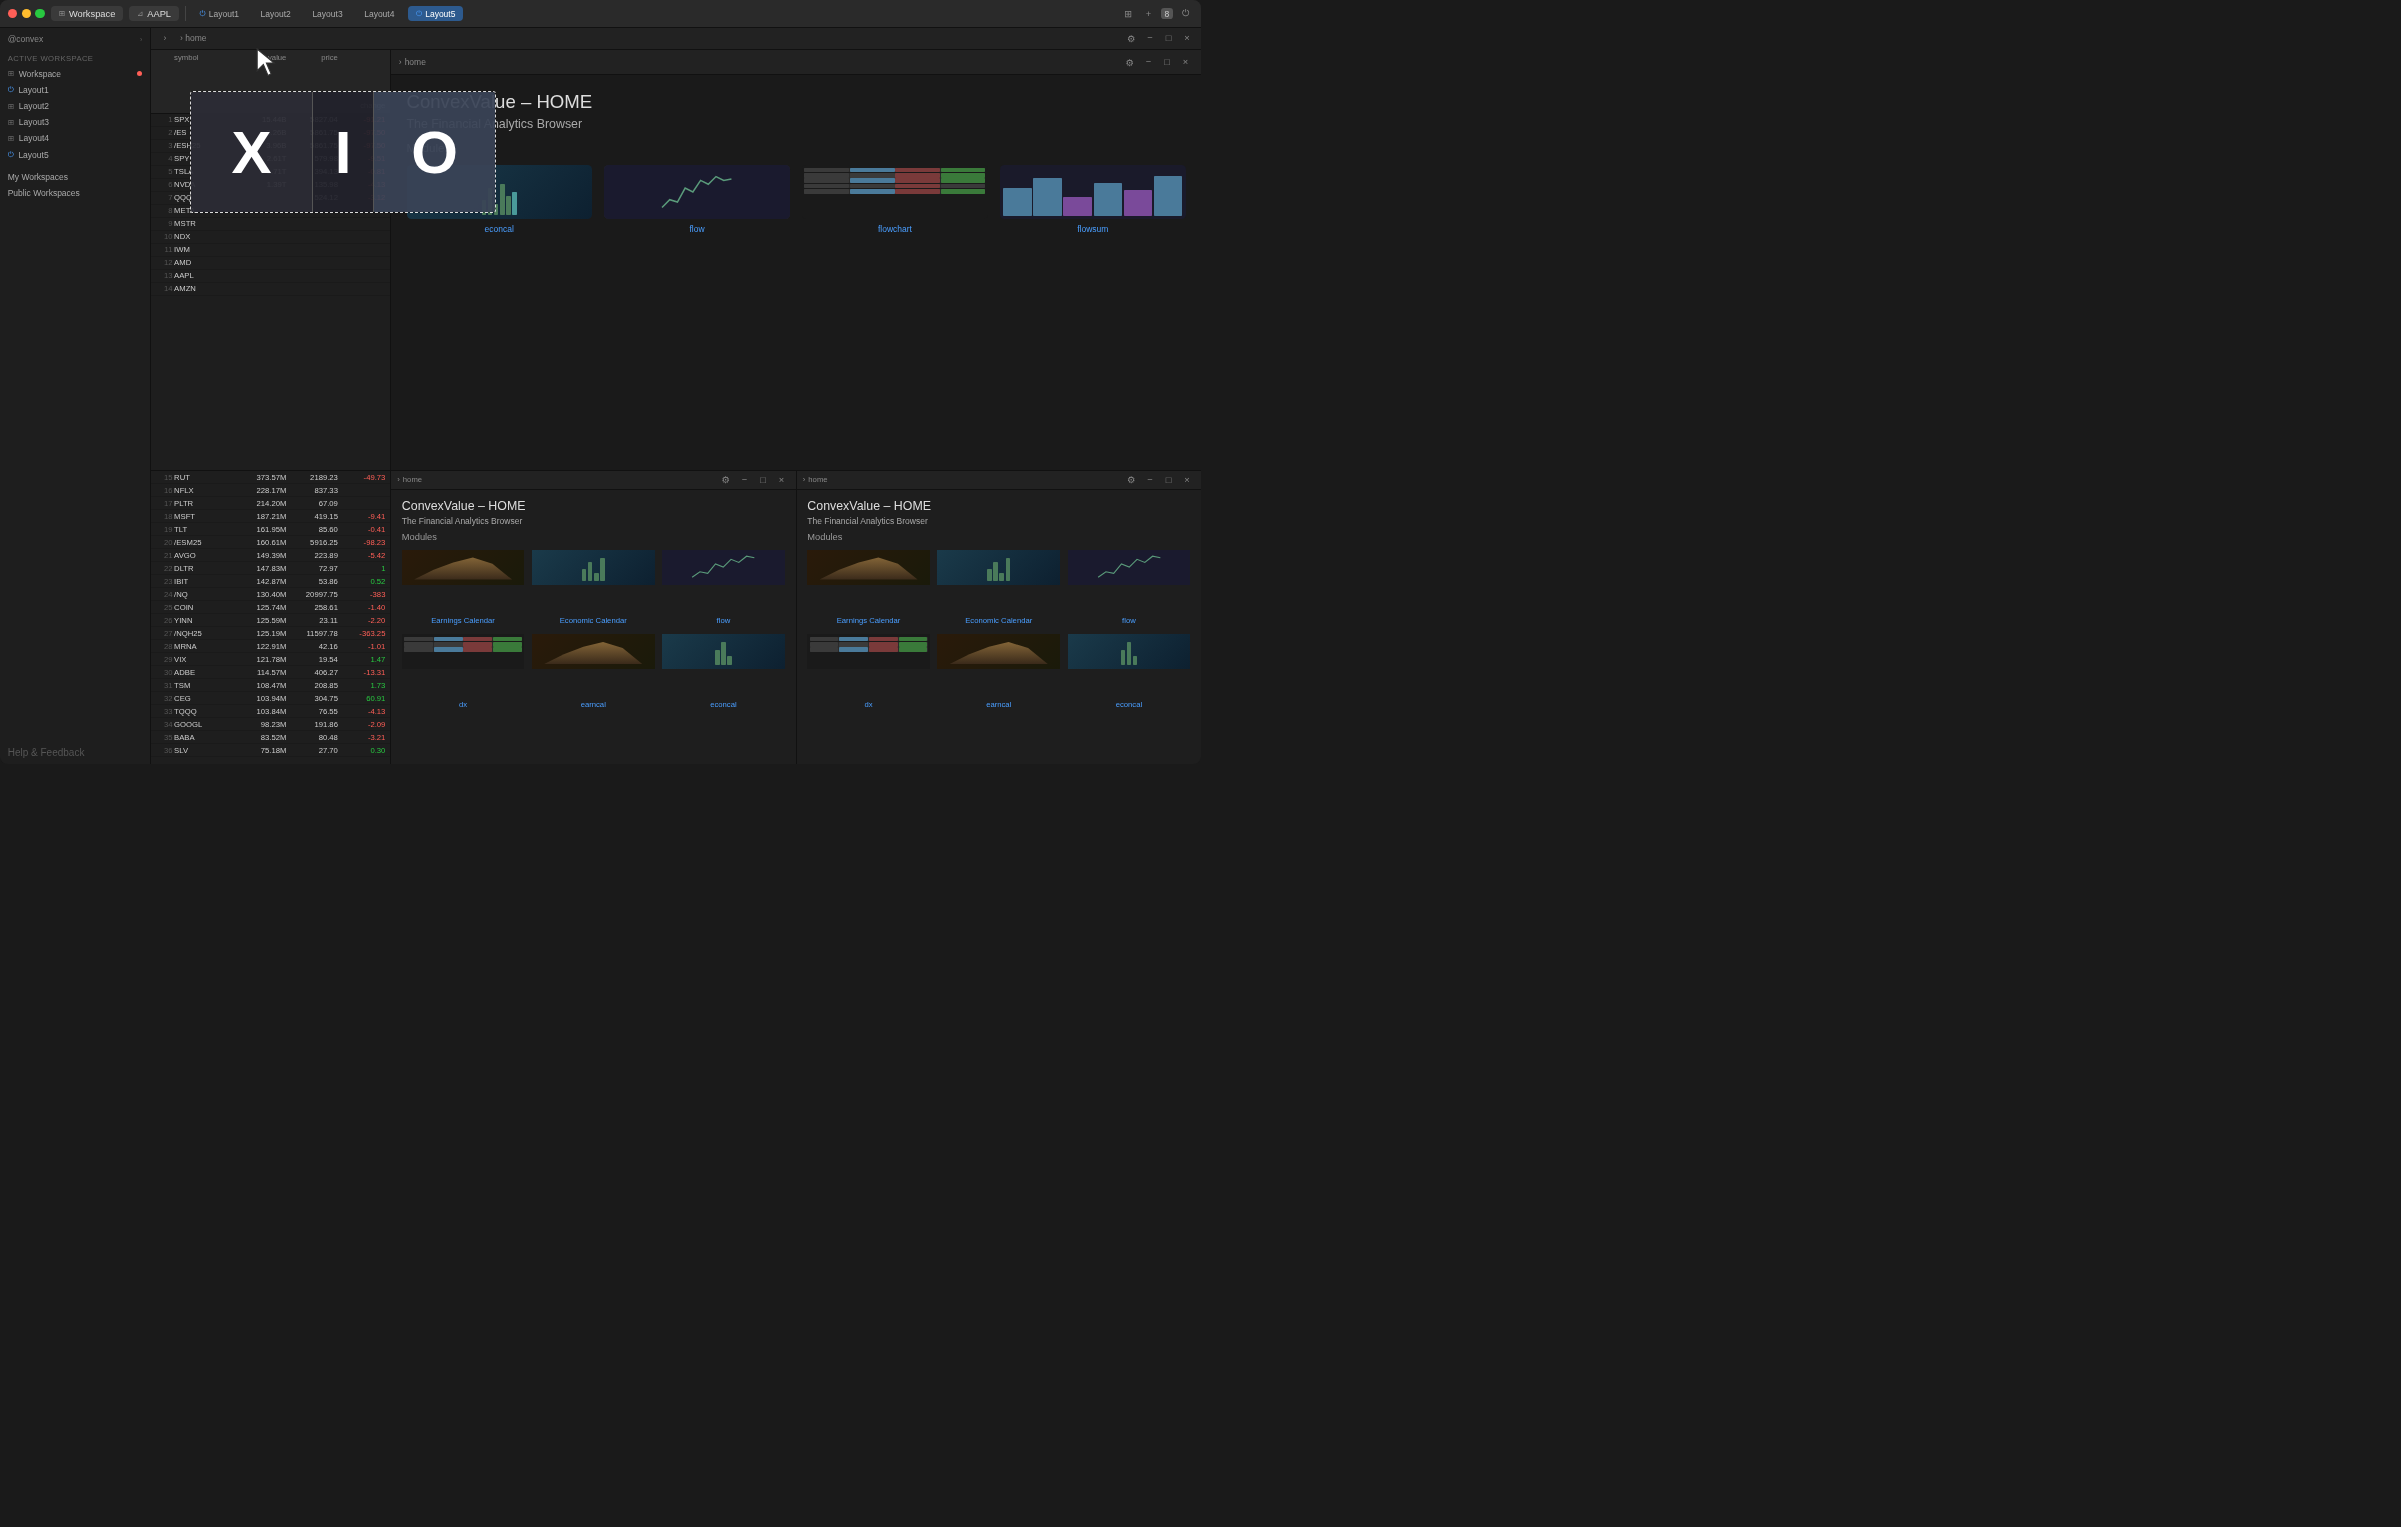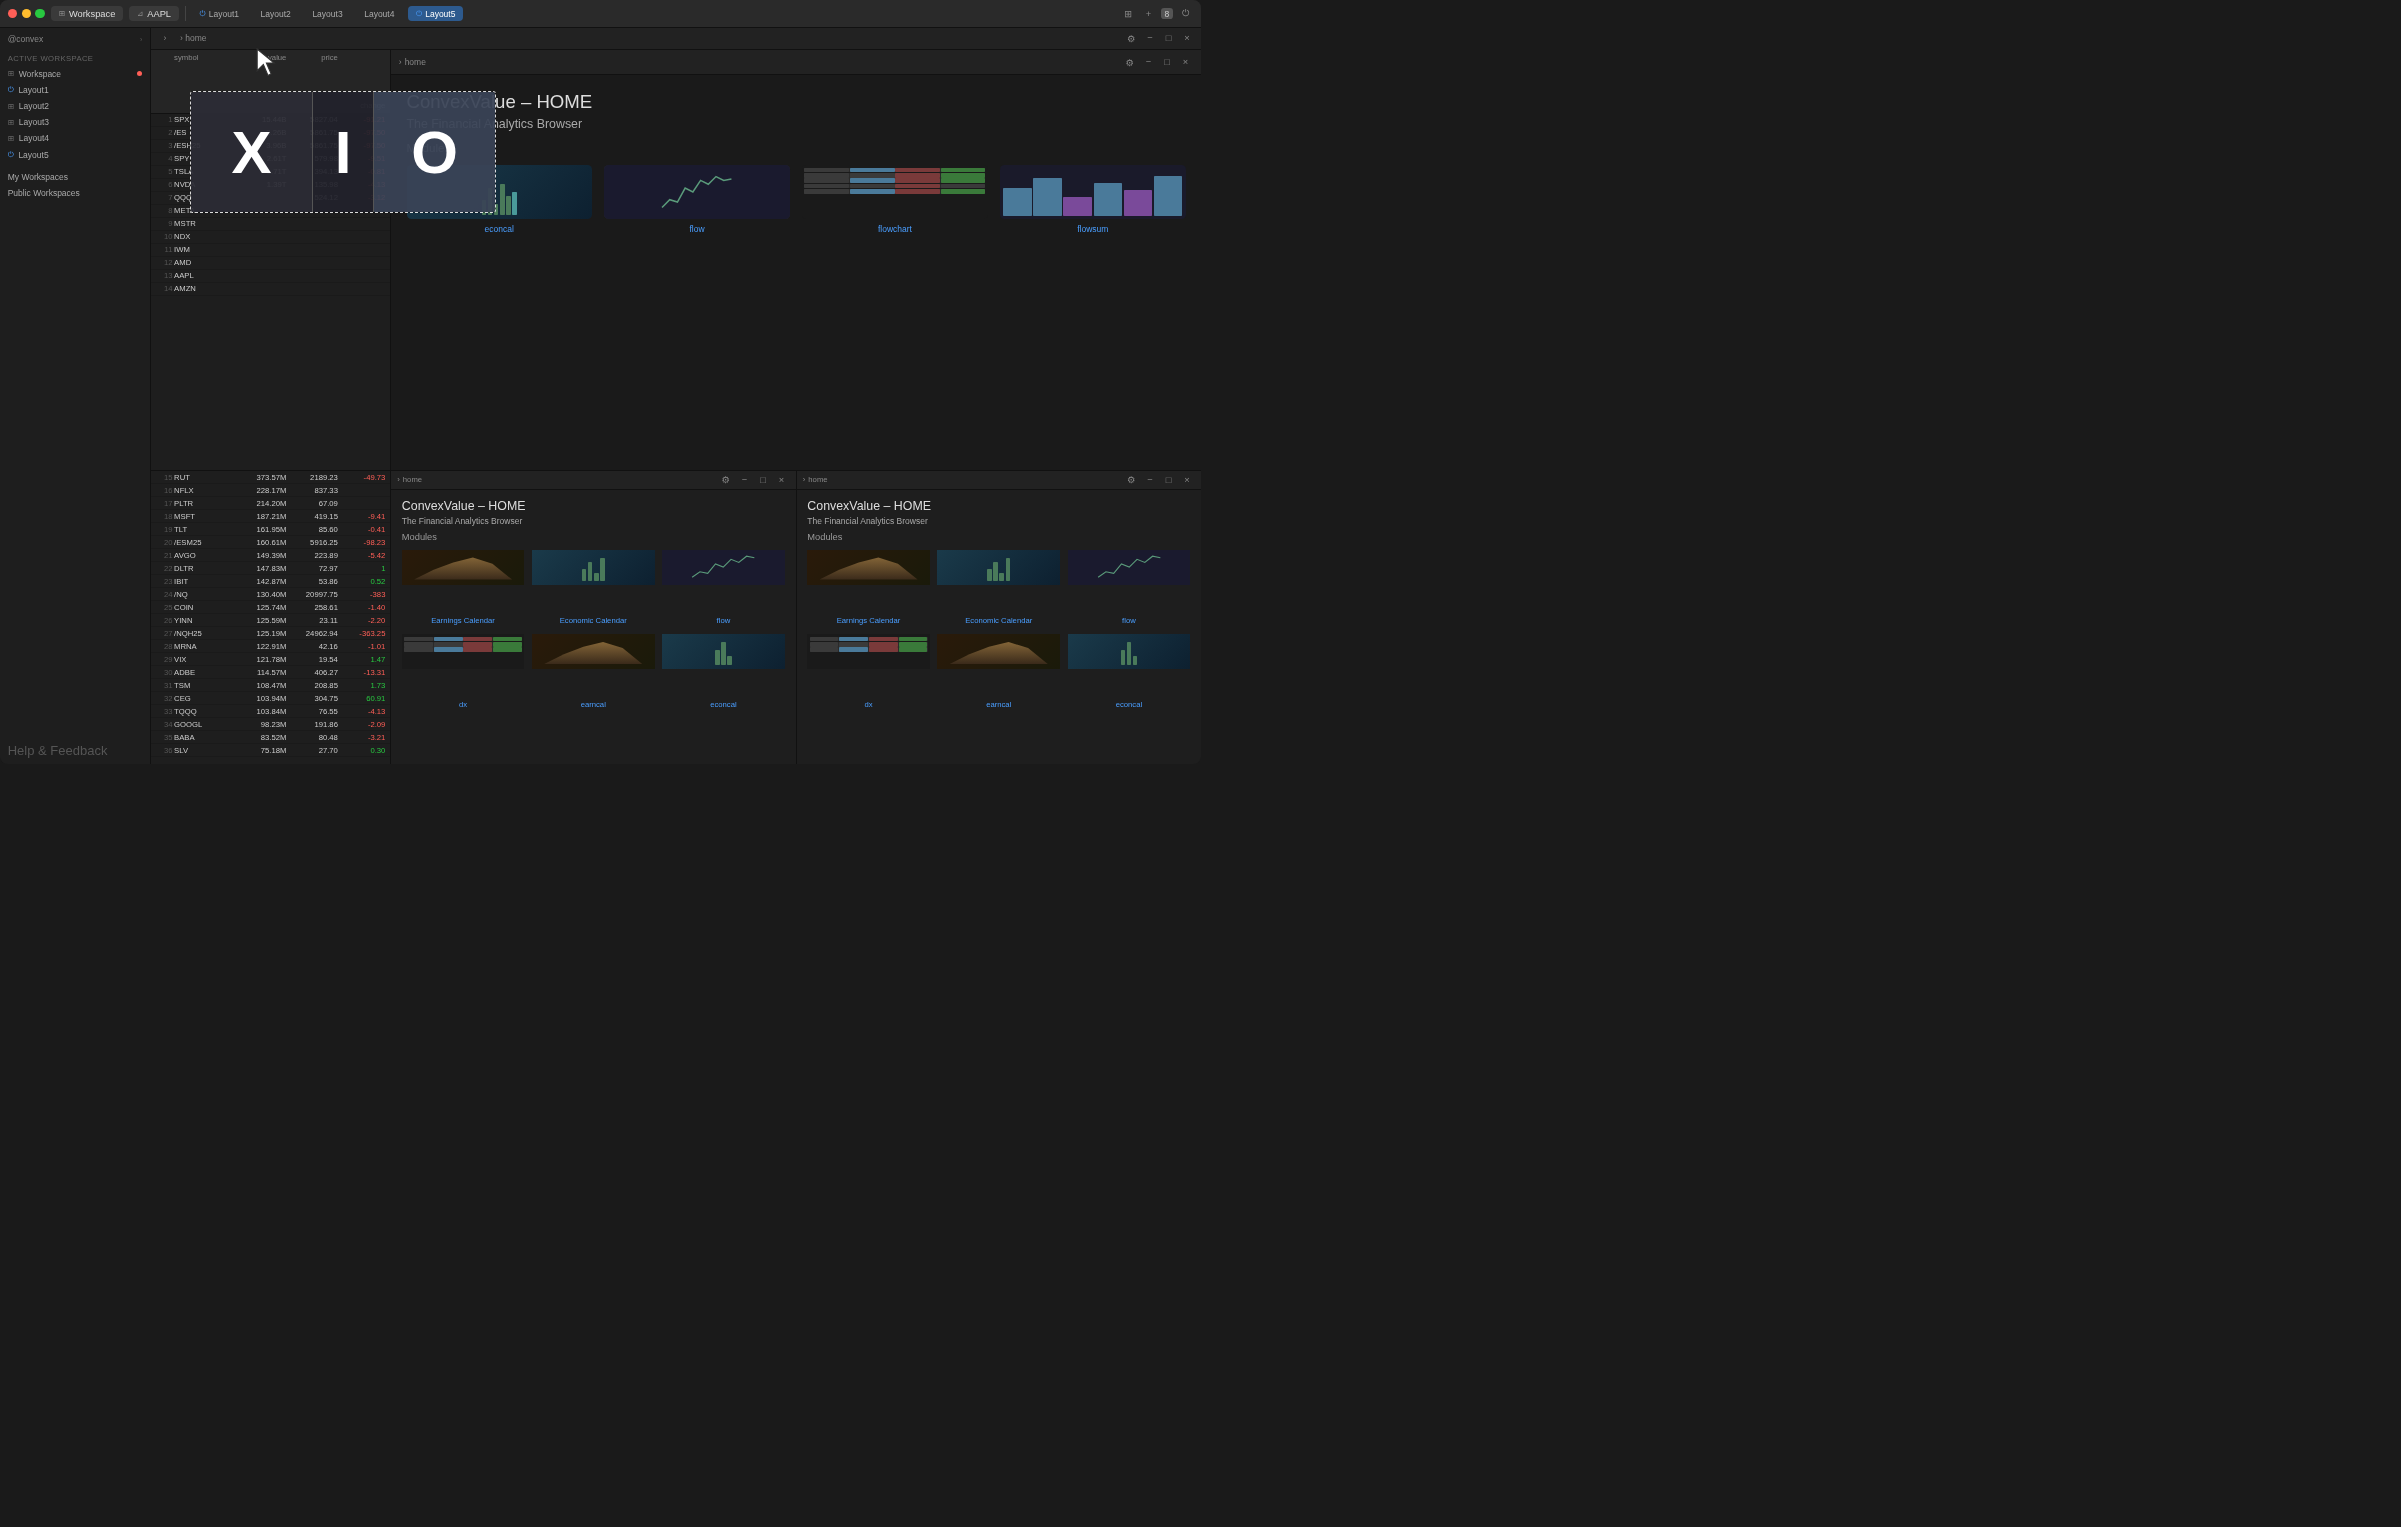--- a/index.html
+++ b/index.html
@@ -154,21 +154,21 @@
       width: 5.4px;
       height: 5.4px;
       border-radius: 50%;
       background: #ff5f57;
       margin-left: auto;
     }
     .sidebar-footer {
       margin-top: auto;
       padding: 6.2px 7.7px;
       color: #555;
-      font-size: 13px;
+      font-size: 10px;
       cursor: pointer;
     }
 
     
     .content-area {
       flex: 1;
       display: flex;
       flex-direction: column;
       overflow: hidden;
     }
@@ -901,21 +901,21 @@
       <div class="row-num">26</div>
       <div class="sym">YINN</div>
       <div class="val">125.59M</div>
       <div class="price">23.11</div>
       <div class="change-neg">-2.20</div>
     </div>
               <div class="table-row">
       <div class="row-num">27</div>
       <div class="sym">/NQH25</div>
       <div class="val">125.19M</div>
-      <div class="price">24962.94</div>
+      <div class="price">11597.78</div>
       <div class="change-neg">-363.25</div>
     </div>
               <div class="table-row">
       <div class="row-num">28</div>
       <div class="sym">MRNA</div>
       <div class="val">122.91M</div>
       <div class="price">42.16</div>
       <div class="change-neg">-1.01</div>
     </div>
               <div class="table-row">

